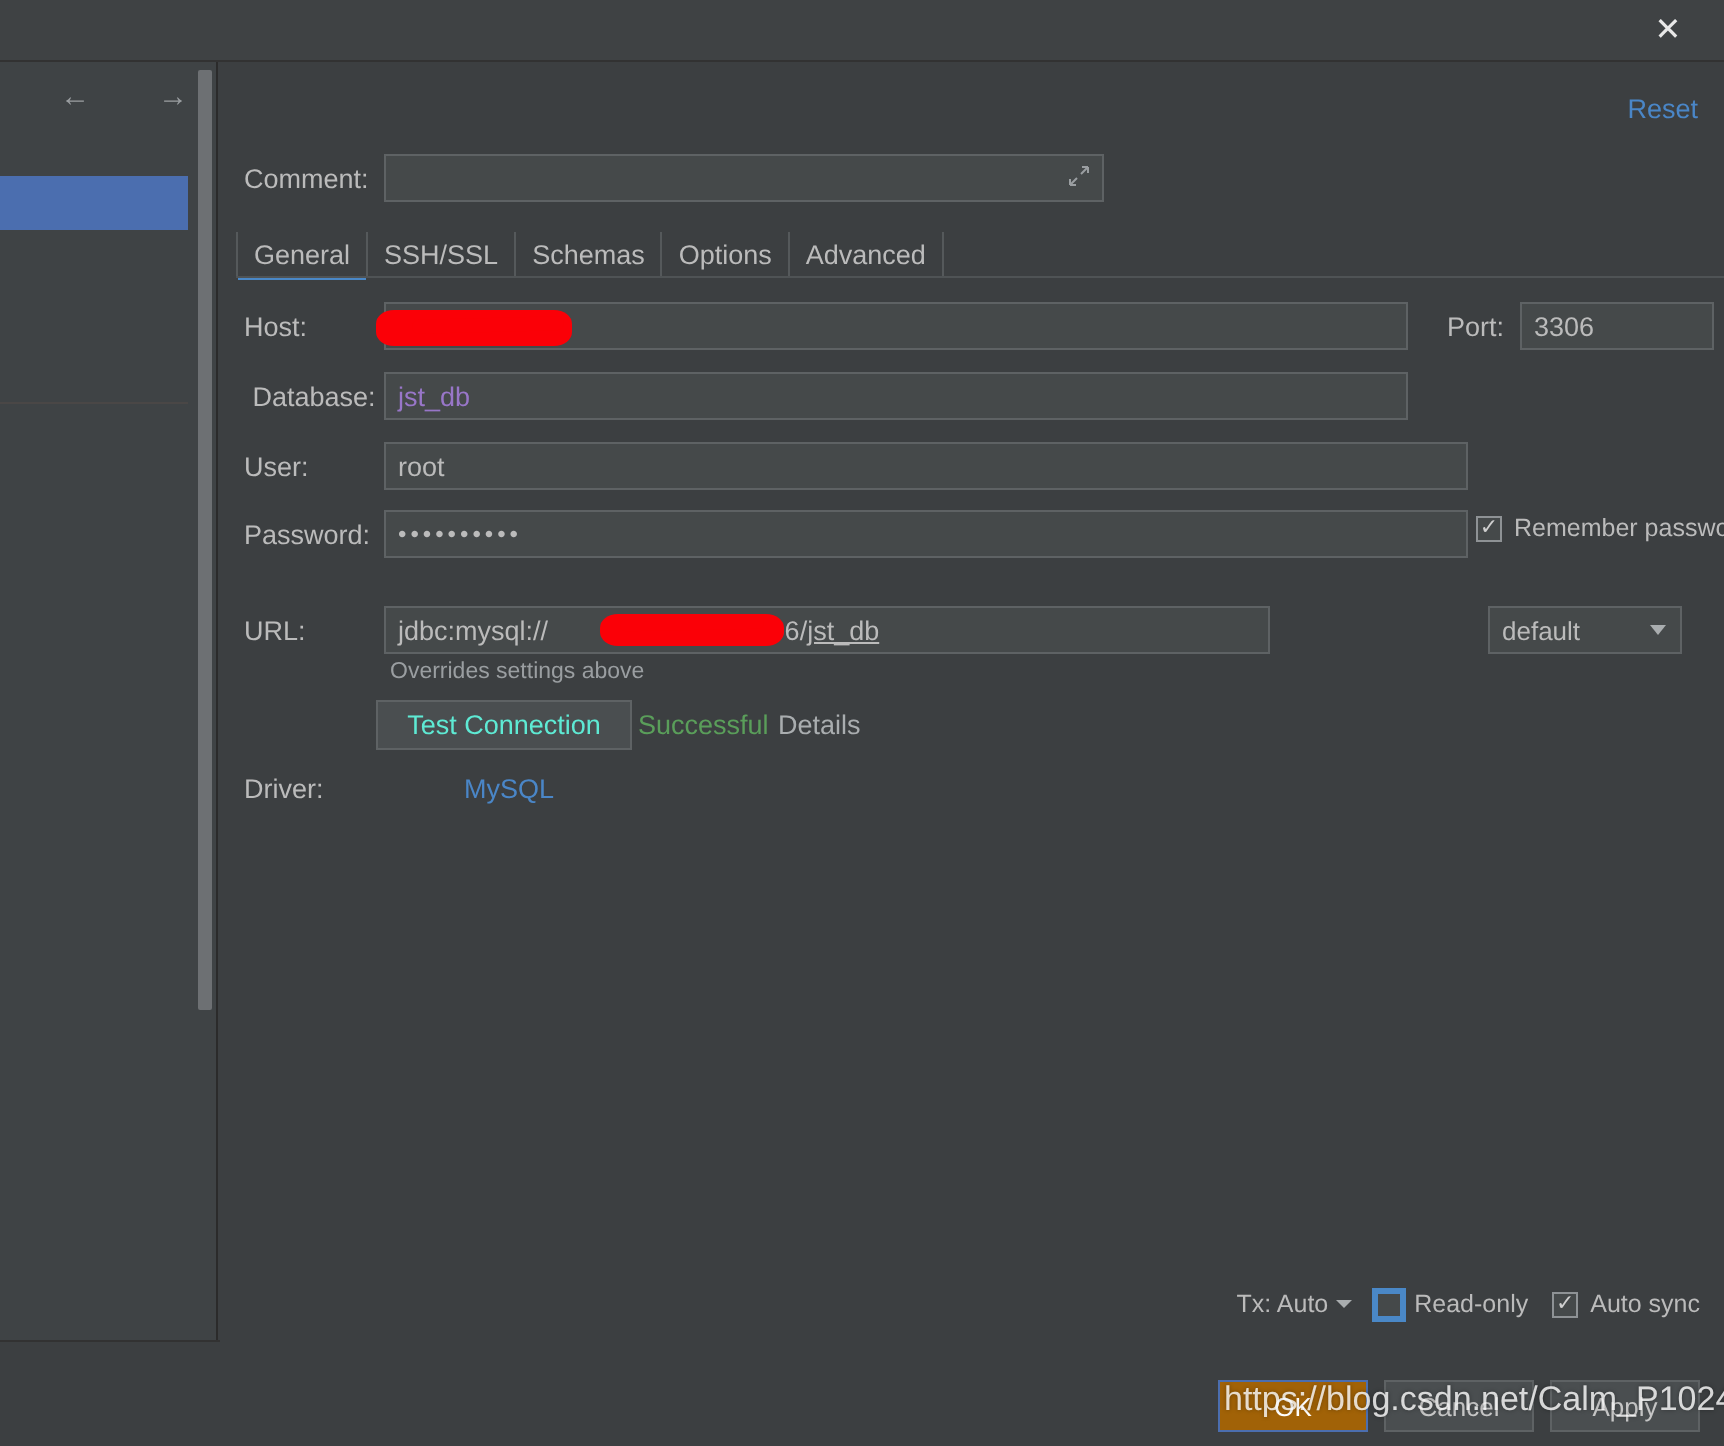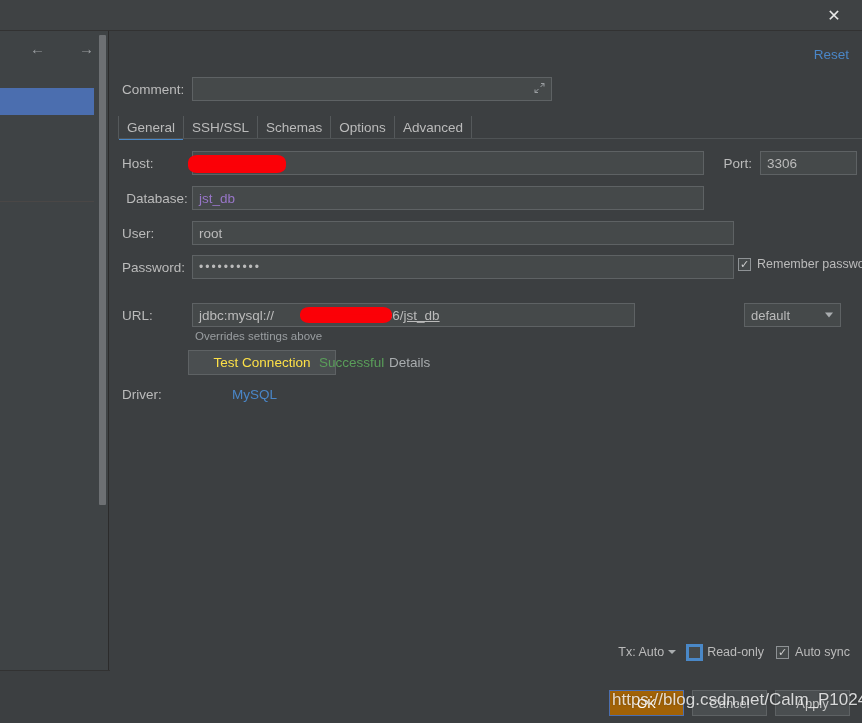--- a/index.html
+++ b/index.html
@@ -213,24 +213,24 @@
     border-top: 5px solid #a9adaf;
   }
 
   .overrides {
     position: absolute; left: 85px; top: 299px;
     color: #9a9ea1; font-size: 11.5px;
   }
 
   .test-btn {
     position: absolute; left: 78px; top: 319px;
-    width: 148px; height: 25px;
+    width: 128px; height: 25px;
     background: #4a4e50;
     border: 1px solid #5e6264;
-    color: #fde047; font-size: 13.5px;
+    color: #5eead4; font-size: 13.5px;
     display: flex; align-items: center; justify-content: center;
     cursor: pointer;
   }
   .status-success {
     position: absolute; left: 209px; top: 324px;
     color: #5a9e5a; font-size: 13.5px;
   }
   .status-details {
     position: absolute; left: 279px; top: 324px;
     color: #a9adaf; font-size: 13.5px; cursor: pointer;

